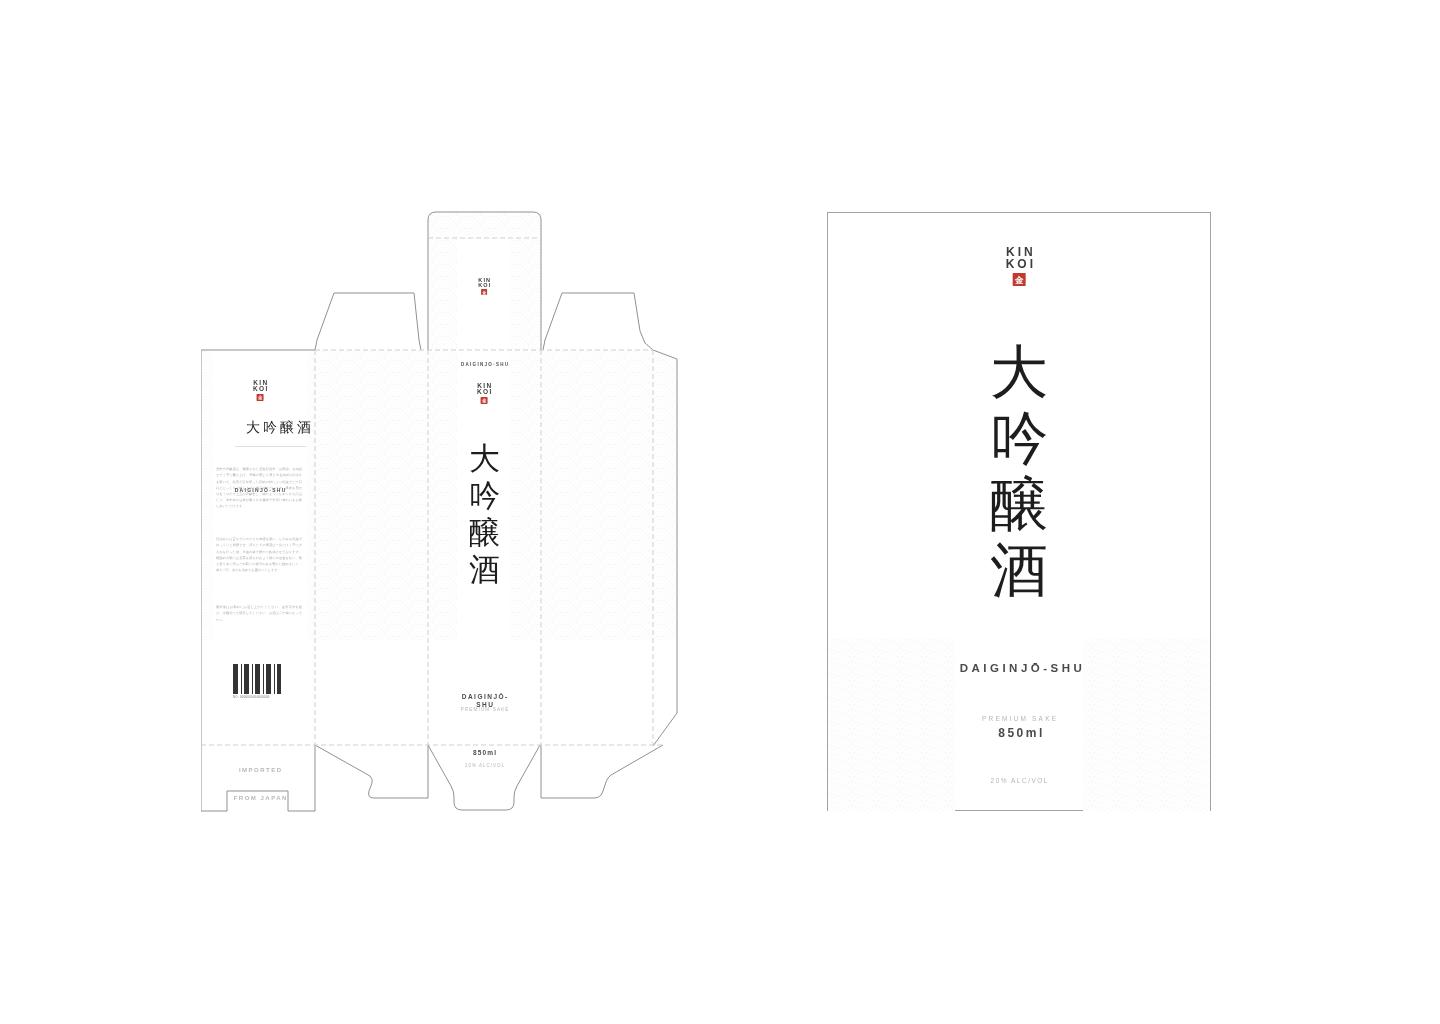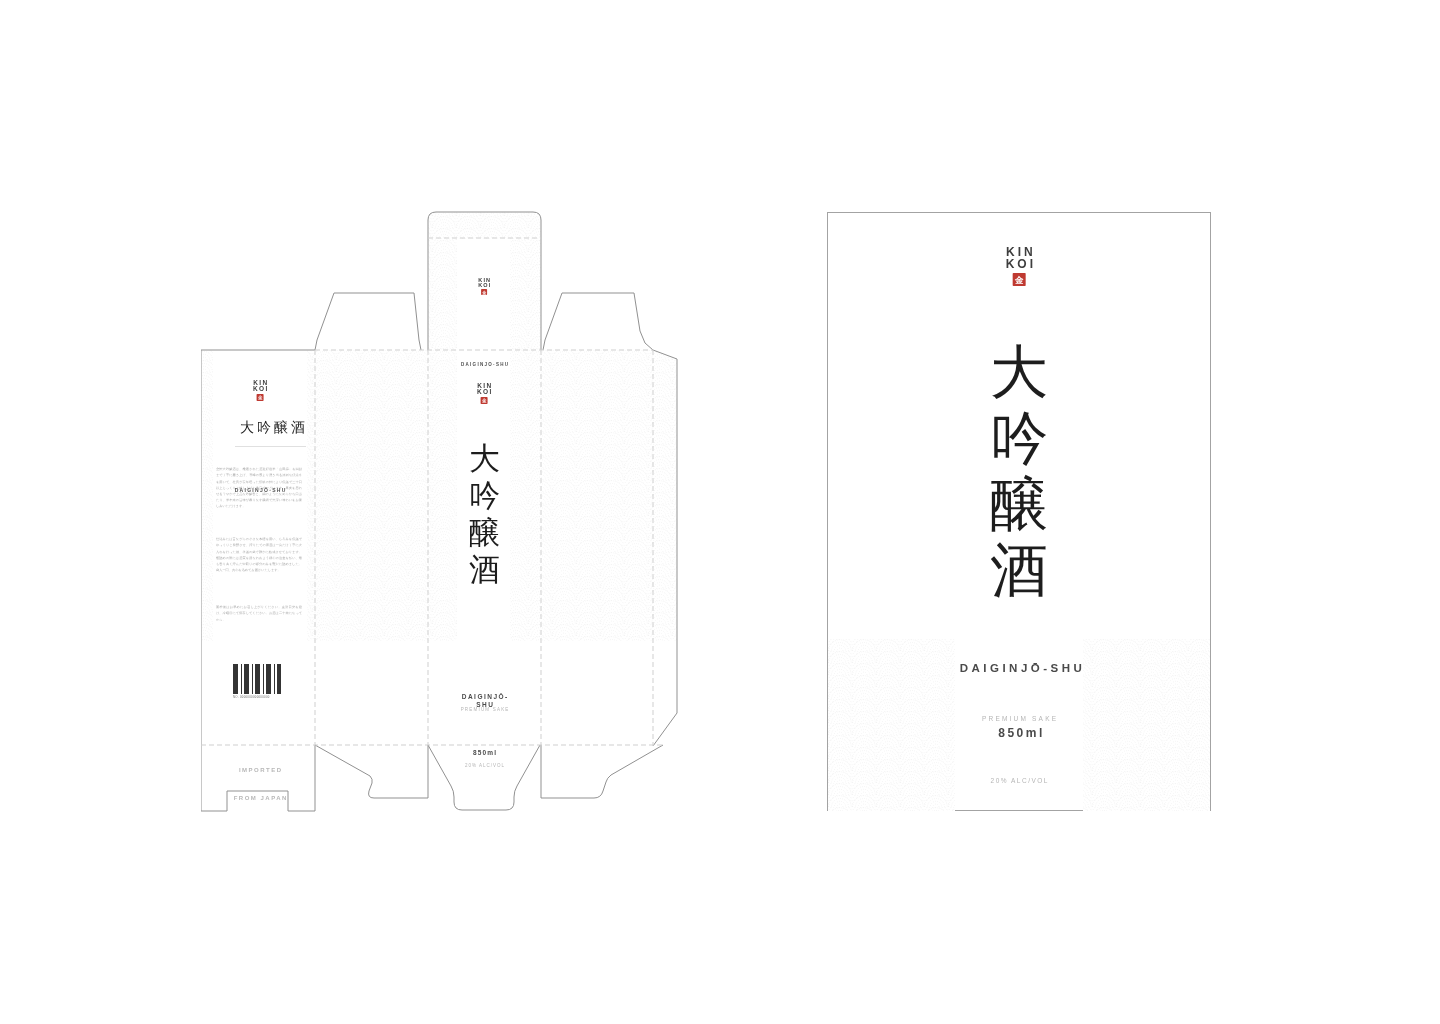--- a/index.html
+++ b/index.html
@@ -98,21 +98,21 @@
   </div>
 
   <div class="ab cwrap" style="left:213px;top:380px;width:94px">
     <div class="logo sc">
       <div class="ln">KIN</div>
       <div class="ln">KOI</div>
       <div class="seal">金</div>
 
     </div>
   </div>
-  <div class="t ctr kanji" style="left:201px;top:419px;width:118px;font-size:14px;letter-spacing:3px;padding-left:14px">大吟醸酒</div>
+  <div class="t ctr kanji" style="left:201px;top:419px;width:118px;font-size:14px;letter-spacing:3px;padding-left:20px">大吟醸酒</div>
   <div class="ab" style="left:235px;top:446px;width:71px;height:1px;background:#e0e0e0"></div>
   <div class="t ctr" style="left:201px;top:451px;width:118px">
     <div class="sc" style="font-size:10px;letter-spacing:2.6px;padding-left:2.6px;font-weight:bold;color:#4f4f4f">DAIGINJŌ-SHU</div>
   </div>
   <div class="t scl para" style="left:216px;top:466px;width:172px;height:116px">金鯉大吟醸酒は、厳選された酒造好適米「山田錦」を四割まで丁寧に磨き上げ、霊峰の麓より湧き出る清冽な伏流水を用いて、杜氏が長年培った伝統の技により低温で三十日以上じっくりと醸し上げた逸品でございます。果実を思わせる華やかで上品な吟醸香と、絹のようになめらかな口当たり、米本来の旨味が織りなす繊細で奥深い味わいをお楽しみいただけます。</div>
   <div class="t scl para" style="left:216px;top:536px;width:172px;height:112px">仕込みには昔ながらの小さな木槽を用い、もろみを低温でゆっくりと発酵させ、搾りたての原酒は一度だけ丁寧に火入れを行った後、氷温の蔵で静かに熟成させております。瓶詰めの際には酒質を損なわぬよう細心の注意を払い、最も香り高く澄んだ中取りの部分のみを贅沢に詰めました。蔵人一同、真心を込めてお届けいたします。</div>
   <div class="t scl para" style="left:216px;top:604px;width:172px;height:64px">開栓後はお早めにお召し上がりください。直射日光を避け、冷暗所にて保存してください。お酒は二十歳になってから。</div>
   <div class="ab barcode" style="left:233px;top:664px;width:48px;height:30px"></div>
   <div class="t scl" style="left:233px;top:695px;width:96px;font-size:5.6px;letter-spacing:0.6px;color:#6b6b6b">NO. 0000000000000000</div>
   <div class="t ctr" style="left:201px;top:711px;width:118px">

